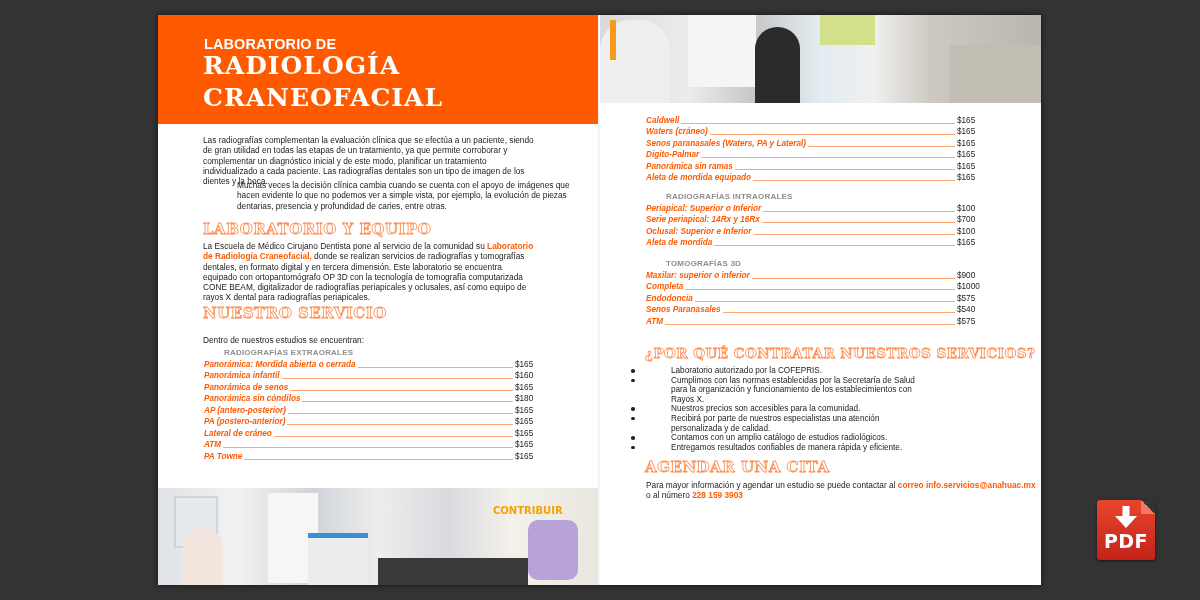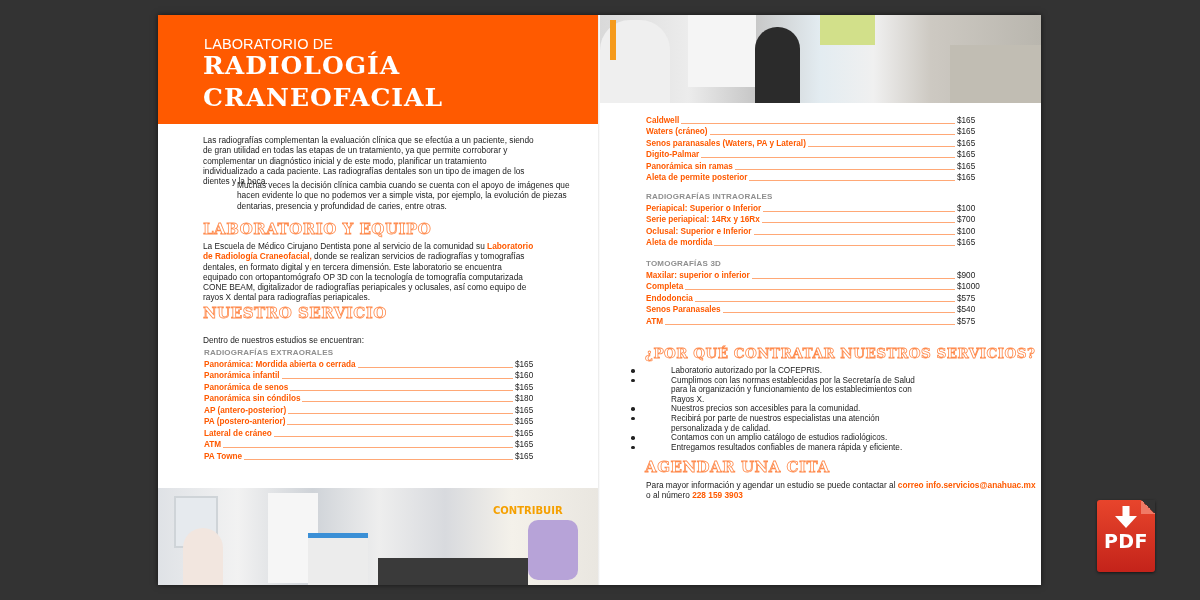--- a/index.html
+++ b/index.html
@@ -23,21 +23,21 @@
     background: linear-gradient(to right, #e8e8e8, #ffffff 50%, #ececec);
   }
 
   
   .hero {
     position: absolute; left: 0; top: 0; width: 442px; height: 109px;
     background: #ff5a00;
   }
   .hero .kicker {
     position: absolute; left: 46px; top: 21px;
-    color: #fff; font-weight: normal; font-size: 14.5px; letter-spacing: 0.1px;
+    color: #fff; font-weight: bold; font-size: 14.5px; letter-spacing: 0.1px;
   }
   .hero .title {
     position: absolute; left: 45px; top: 35px;
     color: #fff; font-family: "DejaVu Serif", serif; font-weight: bold;
     font-size: 25px; line-height: 32px; letter-spacing: 1px;
   }
 
   .body-text {
     position: absolute; left: 45px; width: 334px;
     font-size: 8.3px; line-height: 10.3px; color: #222;
@@ -48,27 +48,28 @@
     font-family: "DejaVu Serif", serif; font-weight: bold;
     font-size: 15px; letter-spacing: 0.5px;
     color: #ffffff;
     -webkit-text-stroke: 0.8px #ff8a4c;
     text-transform: uppercase;
     white-space: nowrap;
   }
   .cat-title {
     position: absolute; font-size: 8px; font-weight: bold; color: #8f8f8f;
     letter-spacing: 0.2px;
+    margin-left: 20px;
   }
   .price-list { position: absolute; width: 330px; }
   .price-row {
     display: flex; align-items: flex-end; height: 11.5px;
     font-size: 8.2px; font-weight: bold; line-height: 10px;
   }
-  .price-row .name { color: #ff5a00; white-space: nowrap; }
+  .price-row .name { color: #ff5a00; white-space: nowrap; font-style: italic; }
   .price-row .leader { flex: 1; border-bottom: 1px solid #ffa876; margin: 0 2px 2px 2px; }
   .price-row .price { color: #222; font-weight: normal; width: 19px; text-align: left; }
 
   .photo {
     position: absolute; overflow: hidden;
   }
   .photo.bottom { left: 0; top: 473px; width: 442px; height: 97px;
     background: linear-gradient(90deg, #dfe2e6 0%, #f2f2f2 18%, #cfd3d8 35%, #eeeeee 50%, #d8dade 65%, #f4f1ea 80%, #e9e6e0 100%); }
   .photo.top { left: 0; top: 0; width: 441px; height: 88px;
     background: linear-gradient(90deg, #d9d9d9 0%, #ececec 20%, #c7c7c7 35%, #e3ecf1 50%, #f0f0f0 62%, #cdc9c2 75%, #b9b6ae 100%); }
@@ -84,21 +85,21 @@
     content: ""; position: absolute; left: -8px; top: 3px;
     width: 3.5px; height: 3.5px; border-radius: 50%; background: #222;
   }
   .contact {
     position: absolute; left: 46px; top: 465px; width: 390px;
     font-size: 8.3px; line-height: 10.4px; color: #222;
   }
   .contact .hl { color: #ff5a00; font-weight: bold; }
 
   .pdf-button {
-    position: absolute; left: 1097px; top: 500px; width: 58px; height: 72px;
+    position: absolute; left: 1097px; top: 500px; width: 58px; height: 60px;
     background: linear-gradient(#e8452c, #c4231a);
     border-radius: 3px; box-shadow: 0 1px 3px rgba(0,0,0,0.6);
     cursor: pointer;
   }
   .pdf-button .fold {
     position: absolute; right: 0; top: 0; width: 0; height: 0;
     border-style: solid; border-width: 0 14px 14px 0;
     border-color: transparent #333 transparent transparent;
   }
   .pdf-button .fold2 {
@@ -226,21 +227,21 @@
           <span class="name">Digito-Palmar</span>
           <span class="leader"></span>
           <span class="price">$165</span>
         </div>
       <div class="price-row">
           <span class="name">Panorámica sin ramas</span>
           <span class="leader"></span>
           <span class="price">$165</span>
         </div>
       <div class="price-row">
-          <span class="name">Aleta de permite posterior</span>
+          <span class="name">Aleta de mordida equipado</span>
           <span class="leader"></span>
           <span class="price">$165</span>
         </div>
     </div>
 
     <div class="cat-title" style="left:46px; top:177px;">RADIOGRAFÍAS INTRAORALES</div>
     <div class="price-list" style="left:46px; top:187px; width:330px;">
       <div class="price-row">
           <span class="name">Periapical: Superior o Inferior</span>
           <span class="leader"></span>

